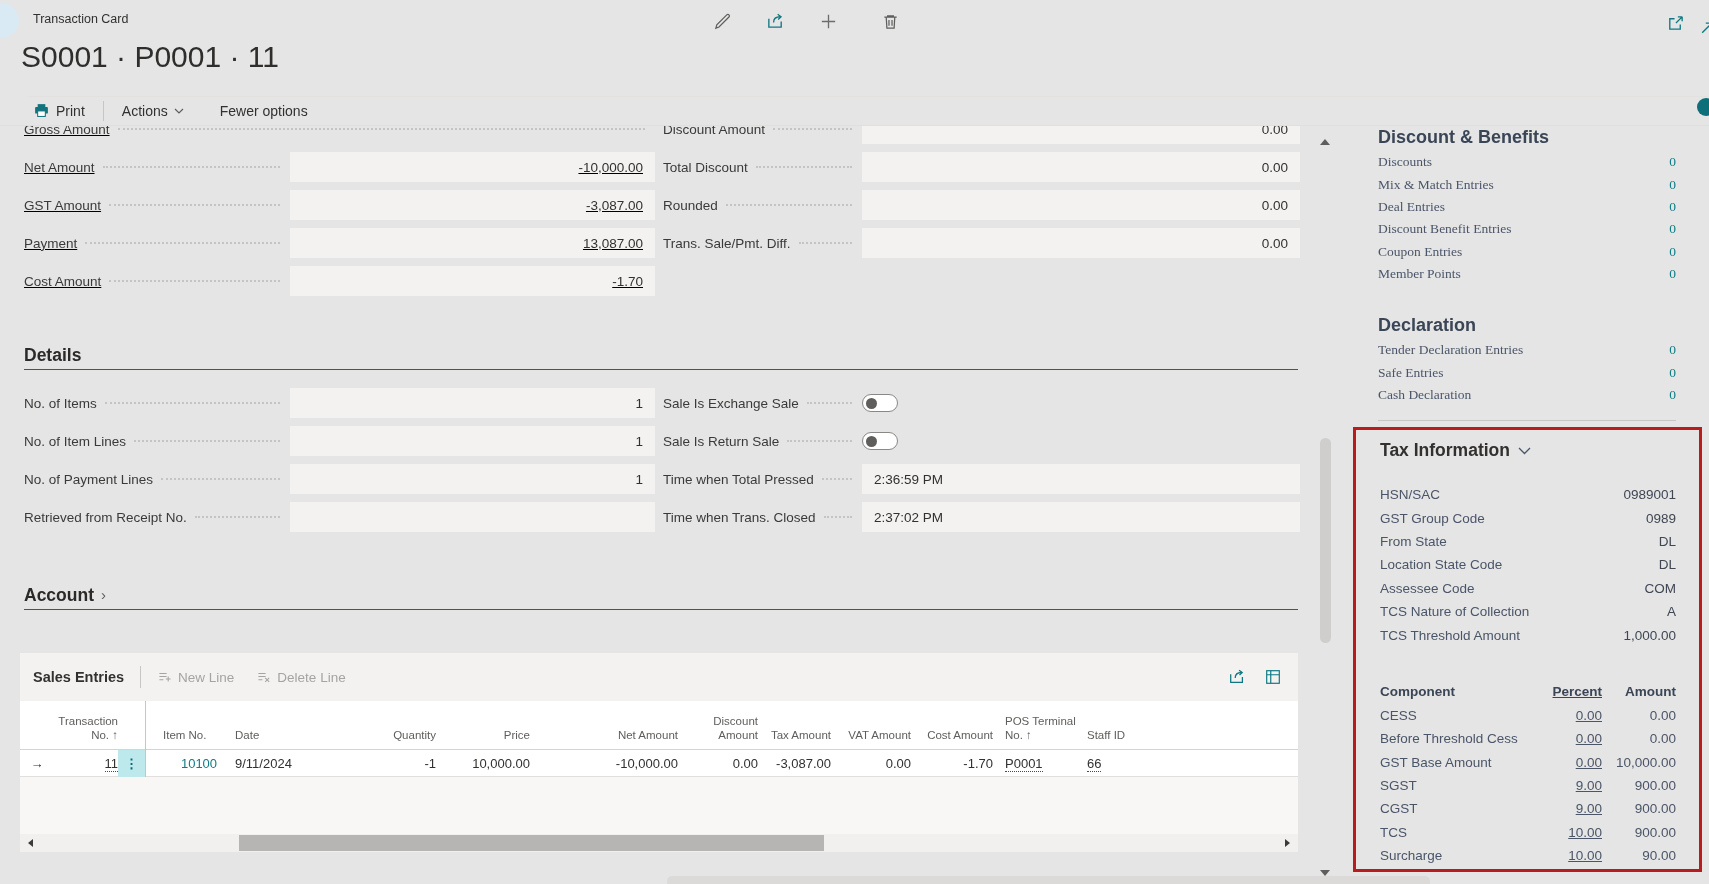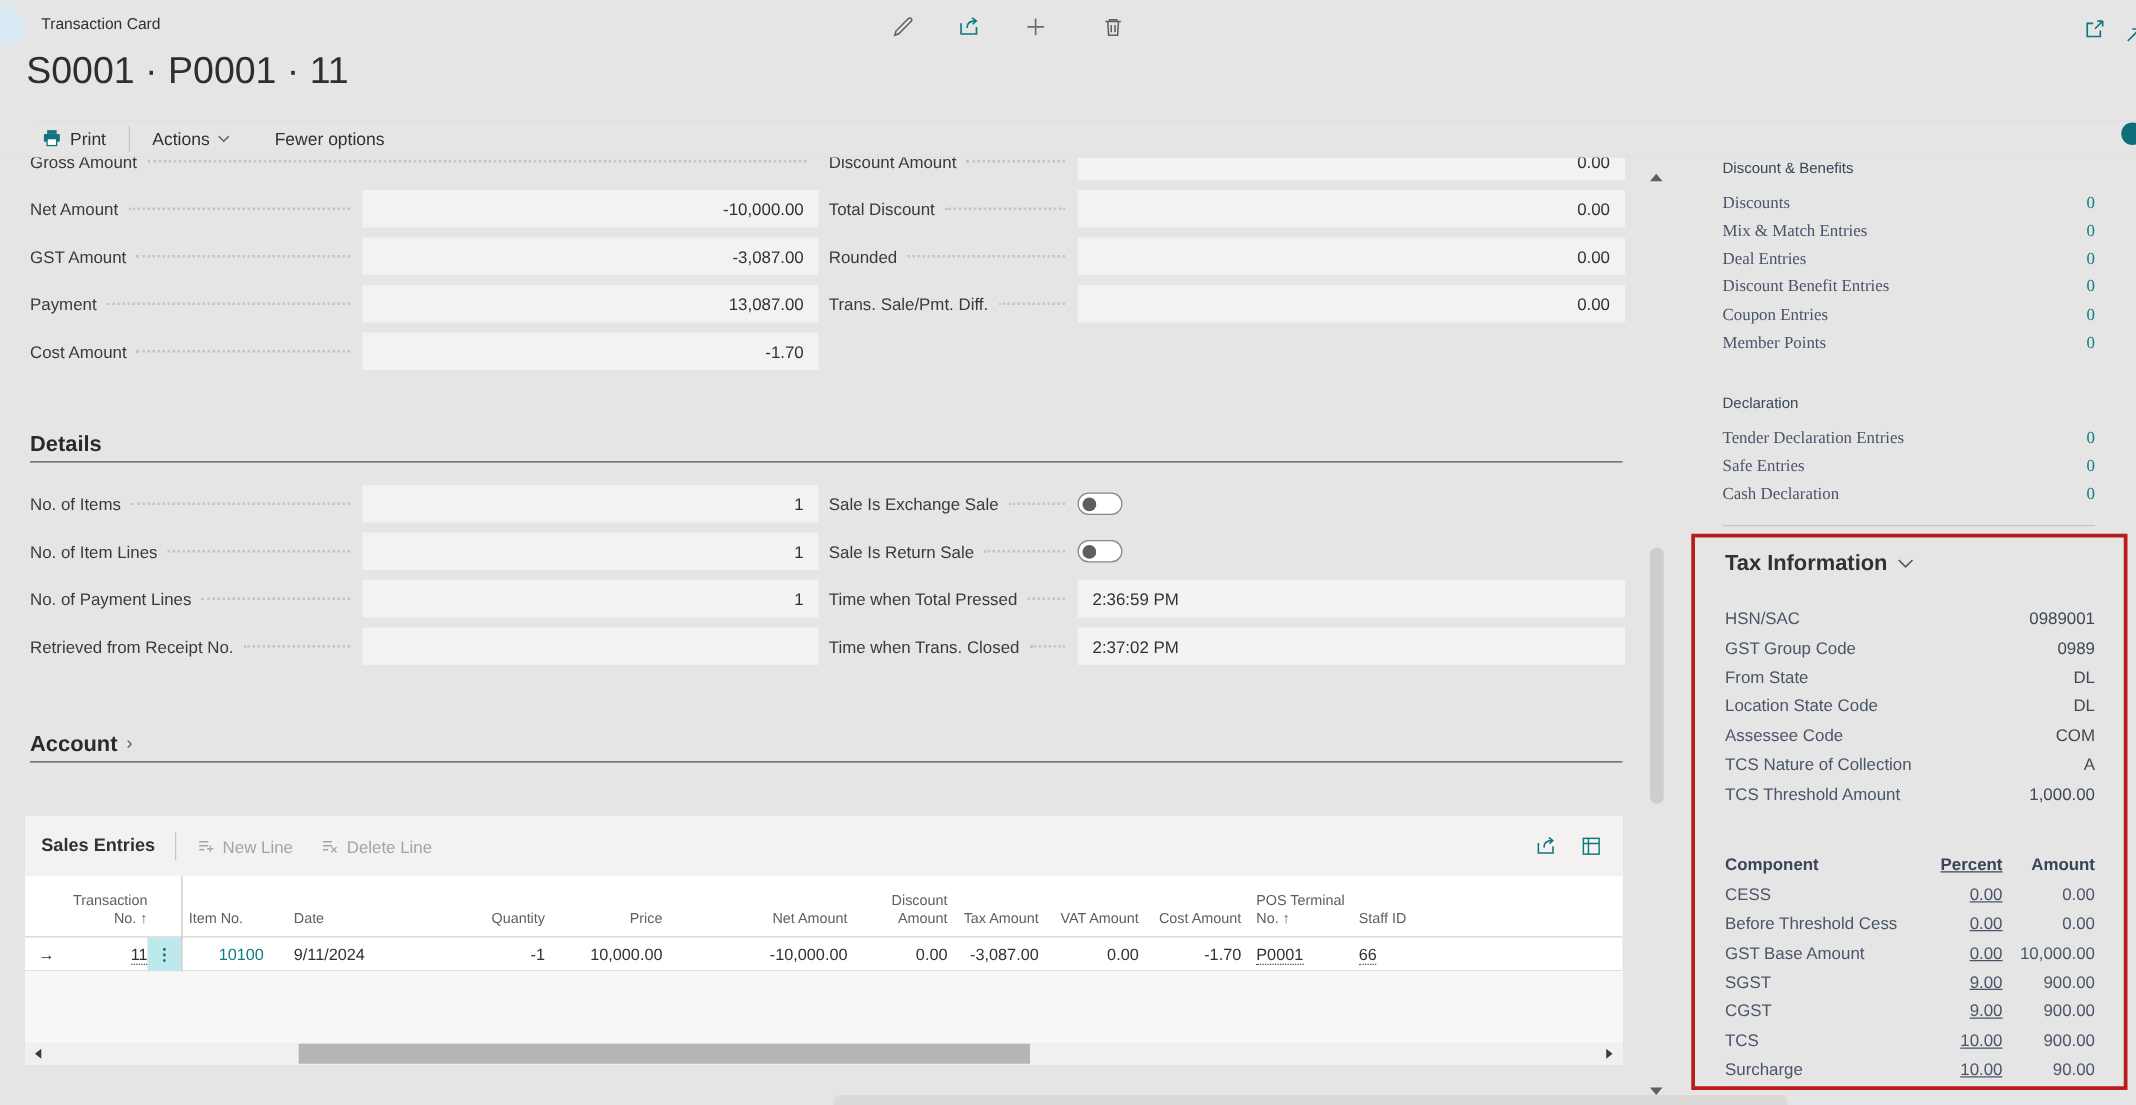--- a/index.html
+++ b/index.html
@@ -53,21 +53,21 @@
   .band-act { display:flex; align-items:center; gap:5px; font-size:13.5px; color:#a6a4a2; margin-right:22px; cursor:default; }
   .band-right { position:absolute; right:16px; top:0; height:48px; display:flex; align-items:center; gap:18px; }
   .band-right svg { cursor:pointer; }
 
   .thead { height:49px; display:flex; align-items:flex-end; padding-bottom:7px; border-bottom:1px solid #d6d4d2; background:#fff; }
   .th { font-size:11.5px; line-height:14px; color:#605e5c; }
   .trow { height:27px; display:flex; align-items:center; border-bottom:1px solid #e1dfdd; font-size:13px; color:#323130; }
   .c-arrow { width:34px; text-align:center; }
   .c-trans { width:64px; text-align:right; }
   .c-dots  { width:27px; text-align:center; }
-  .c-item  { width:90px; padding-left:6px; }
+  .c-item  { width:90px; padding-left:18px; }
   .c-date  { width:93px; }
   .c-qty   { width:108px; text-align:right; }
   .c-price { width:94px; text-align:right; }
   .c-net   { width:148px; text-align:right; }
   .c-disc  { width:80px; text-align:right; }
   .c-tax   { width:73px; text-align:right; }
   .c-vat   { width:80px; text-align:right; }
   .c-cost  { width:82px; text-align:right; }
   .c-sp    { width:12px; }
   .c-pos   { width:78px; }
@@ -84,21 +84,21 @@
   .tri-right { right:8px; top:5px; border-top:4px solid transparent; border-bottom:4px solid transparent; border-left:5px solid #3b3a39; }
 
   
   .vsb-up   { position:absolute; left:1320px; top:139px; border-left:5px solid transparent; border-right:5px solid transparent; border-bottom:6px solid #5f5e5c; width:0; height:0; }
   .vsb-thumb{ position:absolute; left:1320px; top:438px; width:11px; height:205px; background:#cfcecd; border-radius:6px; }
   .vsb-down { position:absolute; left:1320px; top:870px; border-left:5px solid transparent; border-right:5px solid transparent; border-top:6px solid #5f5e5c; width:0; height:0; }
   .bottom-hbar { position:absolute; left:667px; top:876px; width:763px; height:10px; background:#dbdad9; border-radius:5px 5px 0 0; }
 
   
   .fb-sec { position:absolute; left:1378px; width:298px; }
-  .fb-h { font-size:12px; font-weight:400; color:#3a4556; height:17px; }
+  .fb-h { font-size:18px; font-weight:700; color:#3a4556; height:17px; }
   .fb-items { margin-top:7px;font-family:Liberation Serif, serif; }
   .fb-item { display:flex; justify-content:space-between; align-items:center; height:22.4px; font-size:13.5px; }
   .fb-item .lab { color:#4a5568; }
   .fb-item .val { color:#0f7c86; cursor:pointer; }
   .fb-divider { position:absolute; left:1378px; top:420px; width:298px; height:1px; background:#c8c6c4; }
 
   .redbox { position:absolute; left:1353px; top:427px; width:349px; height:445px; border:3px solid #b91c1c; }
   .tax-title { position:absolute; left:24px; top:10px; font-size:17.5px; font-weight:700; color:#323130; display:flex; align-items:center; gap:8px; cursor:pointer; }
   .tax-fields { position:absolute; left:24px; top:53px; width:296px; }
   .tax-row { display:flex; justify-content:space-between; align-items:center; height:23.4px; font-size:13.5px; }
@@ -175,21 +175,21 @@
     </div>
     <div class="tb-item tb-fewer">
       <span>Fewer options</span>
     </div>
   </div>
   <div class="teal-fab"></div>
   <div class="line-toolbar"></div>
 
   <div class="main-clip">
 
-    <div class="fcol col-left" style="top:-12px;">
+    <div class="fcol col-left" style="top:-12px;text-decoration:underline;">
       <div class="frow">
         <span class="flabel">Gross Amount</span>
           <span class="leader"></span>
       </div>
       <div class="frow">
         <span class="flabel">Net Amount</span>
           <span class="leader"></span>
         <div class="fbox">-10,000.00</div>
       </div>
       <div class="frow">

